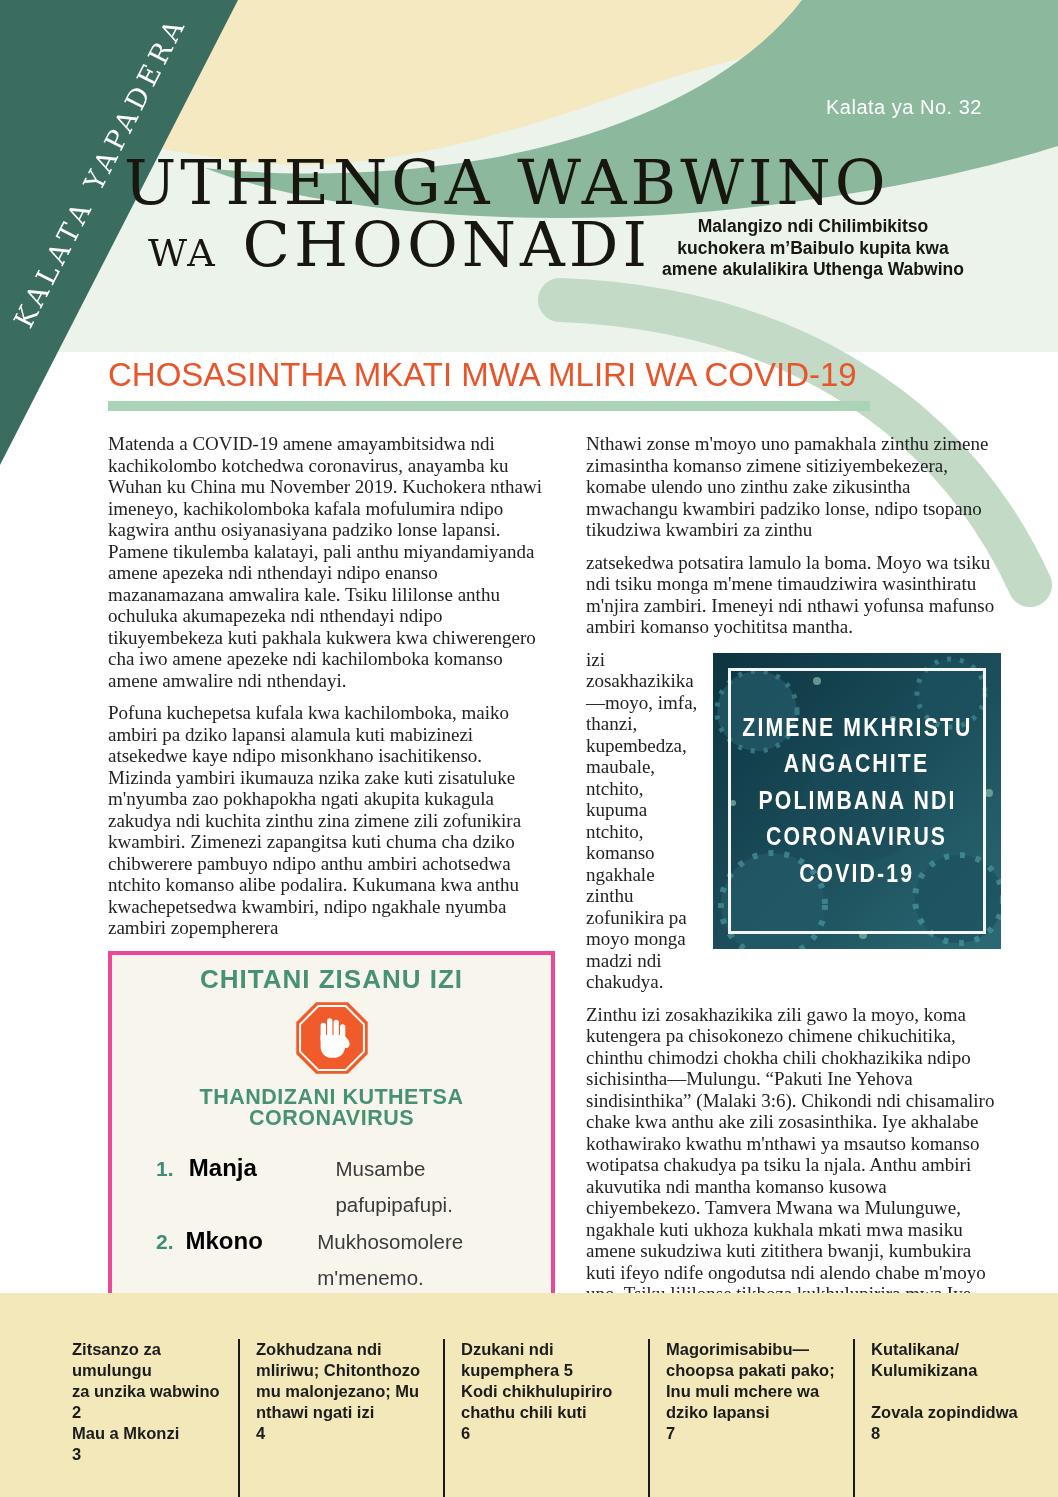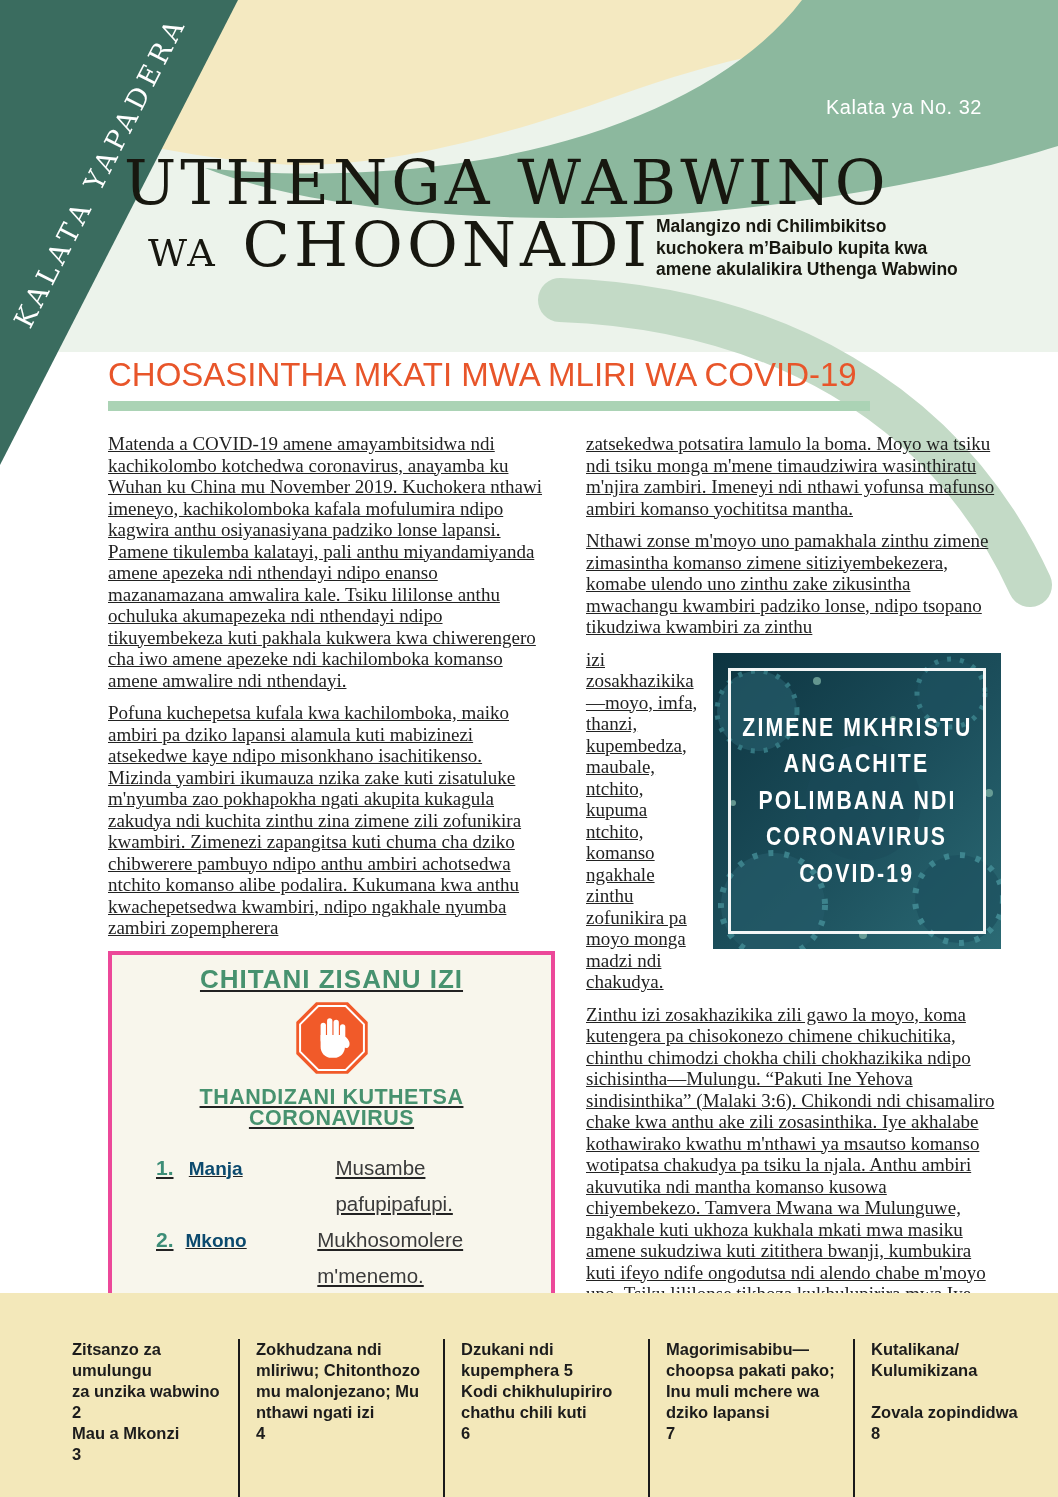--- a/index.html
+++ b/index.html
@@ -15,30 +15,30 @@
            font-family:"Liberation Sans", sans-serif; font-size:20px; color:#ffffff; letter-spacing:.5px; }
 
   .masthead { position:absolute; top:0; left:0; width:1058px; z-index:2; color:#17170f; }
   .title1 { position:absolute; top:146px; left:124px; font-family:"DejaVu Serif", serif;
             font-size:62px; letter-spacing:4px; white-space:nowrap; }
   .title2 { position:absolute; top:208px; left:148px; font-family:"DejaVu Serif", serif; white-space:nowrap; }
   .title2 .wa { font-size:38px; letter-spacing:2px; margin-right:26px; }
   .title2 .choonadi { font-size:62px; letter-spacing:4px; }
   .tagline { position:absolute; top:216px; left:656px; width:314px;
              font-family:"Liberation Sans", sans-serif; font-size:17.5px; font-weight:600;
-             line-height:1.24; color:#17170f; }
+             line-height:1.24; color:#17170f;text-align:center; }
 
   
   .content { position:relative; z-index:1; padding:356px 0 0 108px; width:1001px; }
   .headline { font-family:"Liberation Sans", sans-serif; font-weight:400; font-size:33px;
               color:var(--accent-orange,#e8552a); letter-spacing:0; white-space:nowrap; }
   .rule { width:762px; height:10px; background:var(--bar-green,#abd3b5); margin-top:7px; }
 
   .cols { display:flex; margin-top:22px; }
-  .col { font-size:19px; line-height:21.5px; color:#222222; text-align:left;text-decoration:underline; }
+  .col { font-size:19px; line-height:21.5px; color:#222222; text-align:left; }
   .col p { margin-bottom:11px; }
   .col.left { width:440px; margin-right:38px; }
   .col.right { width:455px; }
 
   
   .wrapzone { overflow:visible; }
   .covid-card { float:right; width:288px; height:296px; margin:4px 0 30px 12px; position:relative; }
   .covid-card svg { position:absolute; inset:0; }
   .covid-frame { position:absolute; inset:15px; border:3px solid rgba(255,255,255,.95);
                  display:flex; flex-direction:column; justify-content:center; align-items:center; row-gap:15px; }
@@ -49,21 +49,21 @@
   .action-box { margin-top:12px; width:447px; background:#f8f6ec; border:4px solid #ec4899;
                 text-align:center; padding:14px 10px 10px; }
   .ab-title { font-family:"Liberation Sans", sans-serif; font-weight:700; font-size:26px;
               letter-spacing:1px; color:var(--box-green-text,#47926f); }
   .ab-sign { margin:10px auto 6px; width:76px; height:76px; }
   .ab-subtitle { font-family:"Liberation Sans", sans-serif; font-weight:700; font-size:21.5px;
                  letter-spacing:.5px; color:var(--box-green-text,#47926f); }
   .ab-list { margin:20px 0 0 34px; text-align:left; }
   .ab-row { display:flex; align-items:baseline; line-height:36px; font-family:"Liberation Sans", sans-serif; }
   .ab-num { width:34px; font-weight:700; font-size:21px; color:#3d8d77; }
-  .ab-key { width:152px; font-weight:700; font-size:19px; color:#0c4a6e; }
+  .ab-key { width:152px; font-weight:700; font-size:24px; color:#000000; }
   .ab-desc { font-size:20.5px; color:#3b3b3b; }
   .ab-attr { margin-top:8px; font-family:"Liberation Sans", sans-serif; font-size:14.5px; color:#b5c6b7; }
 
   
   .footer { position:absolute; left:0; top:1293px; width:1058px; height:204px;
             background:var(--footer-bg,#f3e8ba); z-index:1;
             display:flex; padding:46px 0 0 72px;
             font-family:"Liberation Sans", sans-serif; font-size:16.5px; font-weight:600;
             color:#1c1c1c; line-height:21px; }
   .f-col { width:173px; min-height:106px; padding-right:14px; }
@@ -143,22 +143,22 @@
               <span class="ab-num">5.</span>
               <span class="ab-key">Kunyumba</span>
               <span class="ab-desc">Khalani m'menemo.</span>
             </div>
             </div>
           <div class="ab-attr">World Health Organization</div>
         </div>
       </div>
 
       <div class="col right">
+        <p>Nthawi zonse m'moyo uno pamakhala zinthu zimene zimasintha komanso zimene sitiziyembekezera, komabe ulendo uno zinthu zake zikusintha mwachangu kwambiri padziko lonse, ndipo tsopano tikudziwa kwambiri za zinthu</p>
         <p>zatsekedwa potsatira lamulo la boma. Moyo wa tsiku ndi tsiku monga m'mene timaudziwira wasinthiratu m'njira zambiri. Imeneyi ndi nthawi yofunsa mafunso ambiri komanso yochititsa mantha.</p>
-        <p>Nthawi zonse m'moyo uno pamakhala zinthu zimene zimasintha komanso zimene sitiziyembekezera, komabe ulendo uno zinthu zake zikusintha mwachangu kwambiri padziko lonse, ndipo tsopano tikudziwa kwambiri za zinthu</p>
         <div class="wrapzone">
           <div class="covid-card">
             <svg width="288" height="296" viewBox="0 0 288 296" aria-hidden="true">
               <defs>
                 <linearGradient id="sea" x1="0" y1="0" x2="1" y2="1">
                   <stop offset="0" stop-color="#0d3440"></stop>
                   <stop offset="0.55" stop-color="#1c4f5c"></stop>
                   <stop offset="1" stop-color="#2b6a74"></stop>
                 </linearGradient>
               </defs>

